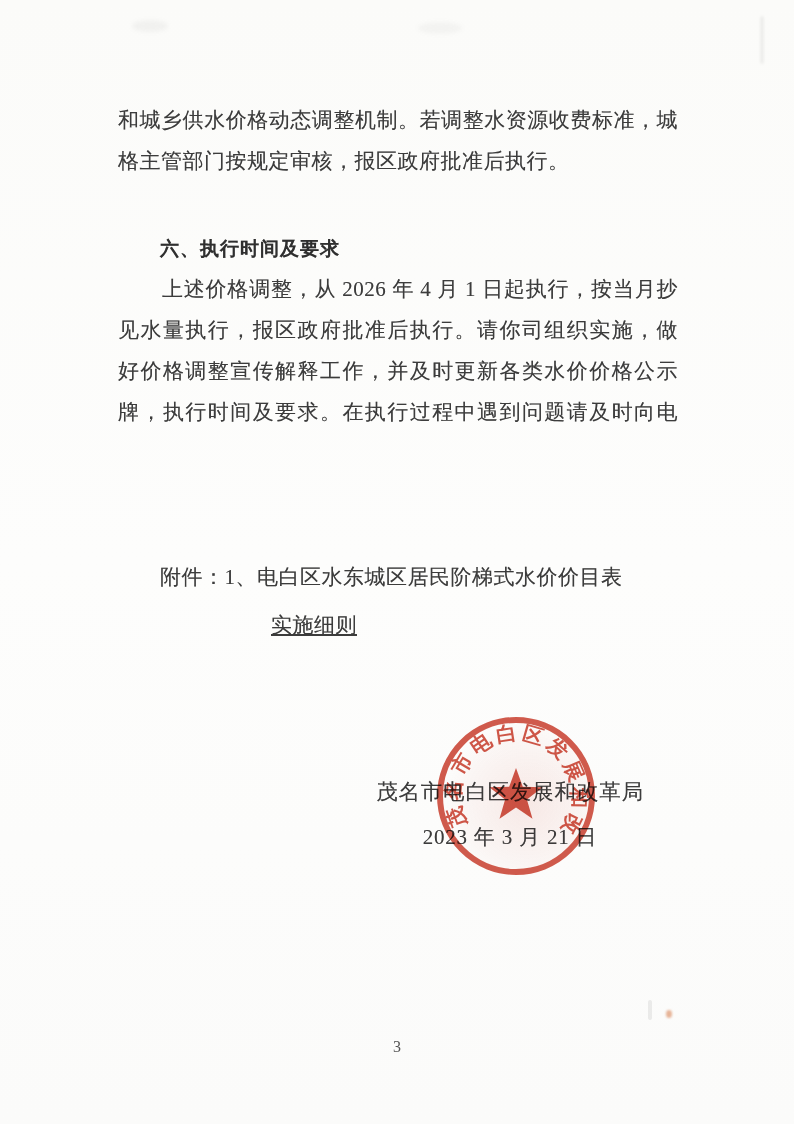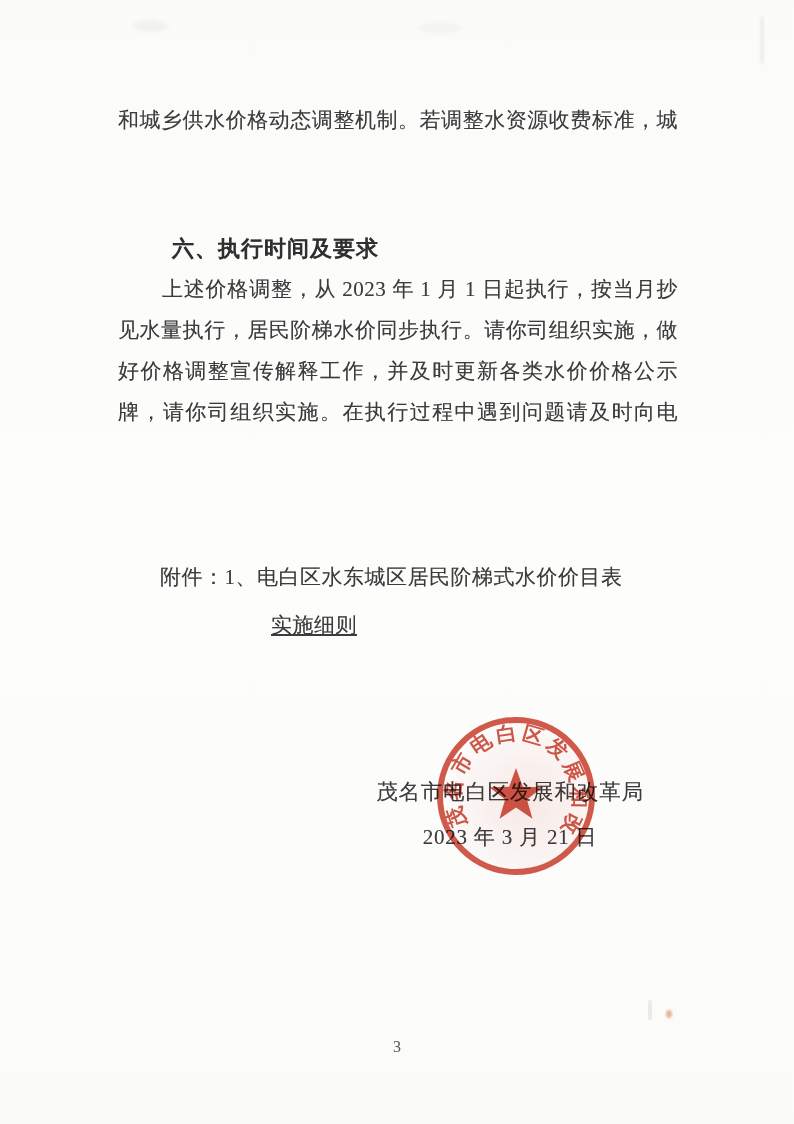--- a/index.html
+++ b/index.html
@@ -28,23 +28,23 @@
     white-space:normal;
     text-align:justify;
     text-align-last:justify;
     font-family:Liberation Serif, serif;
   }
   .indent{
     box-sizing:border-box;
     padding-left:44px;
   }
   .heading{
-    position:absolute;left:172px;top:228px;
+    position:absolute;left:160px;top:228px;
     height:41px;line-height:41px;
-    font-size:22px;font-weight:bold;color:#2f2f2f;
+    font-size:19px;font-weight:bold;color:#2f2f2f;
     font-family:"Liberation Sans","DejaVu Sans",sans-serif;
     letter-spacing:1px;
     text-shadow:0 0 0.6px rgba(50,50,50,0.5);
   }
   .attach-line{
     position:absolute;height:41px;line-height:41px;
     font-size:21px;color:#3c3c3c;letter-spacing:0.5px;
     text-shadow:0 0 0.6px rgba(70,70,70,0.45);
     white-space:nowrap;
   }
@@ -92,33 +92,34 @@
   <div class="smudge" id="streak-r"></div>
   <div class="smudge" id="dash-m"></div>
   <div class="smudge" id="speck-o"></div>
 
   <div class="para" style="top:100px">
     <div>
 
         <div class="line just">和城乡供水价格动态调整机制。若调整水资源收费标准，城</div>
 
       </div>
+    <div class="line">格主管部门按规定审核，报区政府批准后执行。</div>
   </div>
 
   <div class="heading">六、执行时间及要求</div>
 
   <div class="para" style="top:269px">
-    <div class="line just indent">上述价格调整，从 2023 年 1 月 1 日起执行，按当月抄</div>
+    <div class="line just indent">上述价格调整，从 2026 年 4 月 1 日起执行，按当月抄</div>
     <div>
 
-        <div class="line just">见水量执行，居民阶梯水价同步执行。请你司组织实施，做</div>
+        <div class="line just">见水量执行，报区政府批准后执行。请你司组织实施，做</div>
 
         <div class="line just">好价格调整宣传解释工作，并及时更新各类水价价格公示</div>
 
-        <div class="line just">牌，请你司组织实施。在执行过程中遇到问题请及时向电</div>
+        <div class="line just">牌，执行时间及要求。在执行过程中遇到问题请及时向电</div>
       </div>
   </div>
 
   <div class="attach-line" id="attach1">
     <span>附件：</span><span>1、电白区水东城区居民阶梯式水价价目表</span>
   </div>
   <div class="attach-line" id="attach3">实施细则</div>
 
   <div class="sig-block">
     <div class="sig-issuer">茂名市电白区发展和改革局</div>

